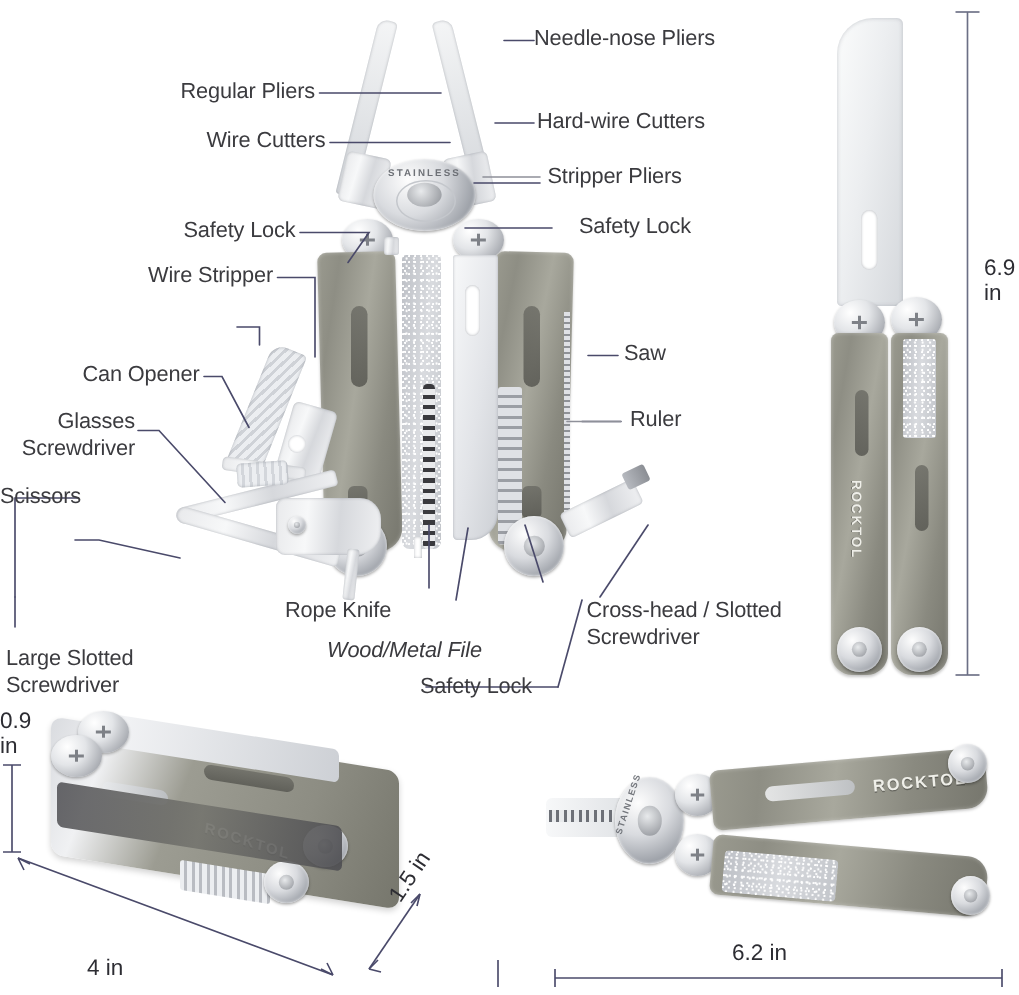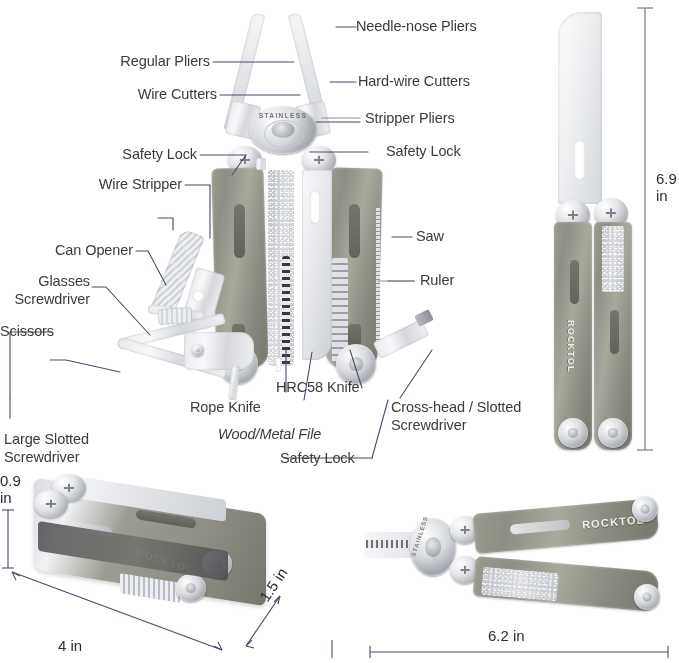--- a/index.html
+++ b/index.html
@@ -353,21 +353,20 @@
   <div class="lbl l" style="left:356px; top:18px; width:180px;">Needle-nose Pliers</div>
   <div class="lbl l" style="left:365px; top:110px; width:170px;">Stripper Pliers</div>
   <div class="lbl l" style="left:386px; top:143px; width:150px;">Safety Lock</div>
   <div class="lbl l" style="left:416px; top:228px; width:80px;">Saw</div>
   <div class="lbl l" style="left:420px; top:272px; width:90px;">Ruler</div>
   <div class="lbl l" style="left:376px; top:399px; width:180px;margin-left:15px;">Cross-head / Slotted
 Screwdriver</div>
 
   <div class="lbl l" style="left:190px; top:399px; width:110px;">Rope Knife</div>
   <div class="lbl l" style="left:218px; top:426px; width:150px;font-style:italic;">Wood/Metal File</div>
-  <div class="lbl l" style="left:276px; top:379px; width:120px;">HRC58 Knife</div>
   <div class="lbl l" style="left:280px; top:450px; width:120px;">Safety Lock</div>
 
   <div class="dim" style="left:656px; top:170px; width:30px;">6.9
 in</div>
   <div class="dim" style="left:0px; top:472px; width:32px;">0.9
 in</div>
   <div class="dim" style="left:58px; top:605px; width:60px;margin-top:32px;">4 in</div>
   <div class="dim" style="left:256px; top:595px; width:60px; transform:rotate(-56deg); transform-origin:left top;">1.5 in</div>
   <div class="dim" style="left:488px; top:627px; width:70px;">6.2 in</div>
 

